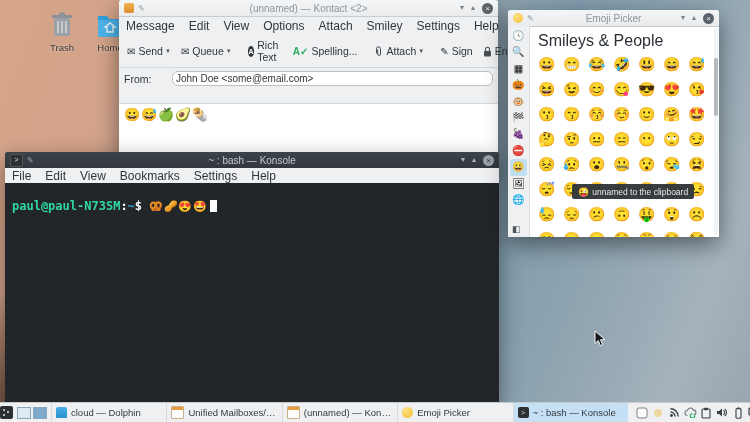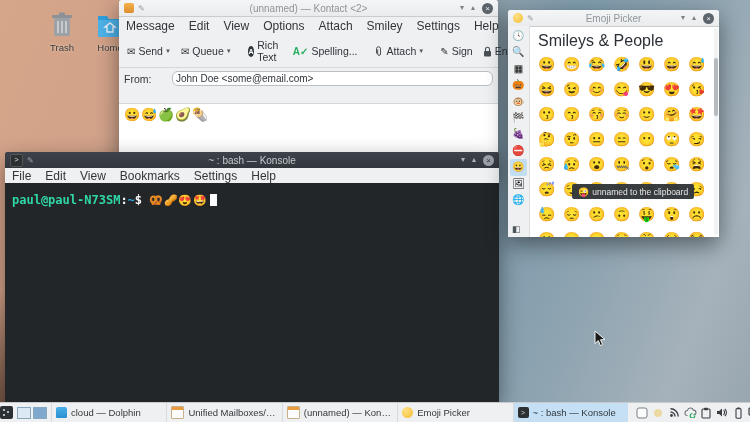--- a/index.html
+++ b/index.html
@@ -53,21 +53,21 @@
   .pk-head{font-size:16px;color:#2b3036;padding:6px 0 2px 8px;}
   #egrid{display:grid;grid-template-columns:repeat(7,25px);margin-left:5px;}
   #egrid .cell{height:25px;line-height:25px;text-align:center;font-size:14px;}
   .scrollb{position:absolute;right:1px;top:2px;bottom:2px;width:4px;background:#f2f3f4;border-radius:2px;}
   .scrollb .thumb{position:absolute;top:30px;height:58px;left:0;right:0;background:#b4babe;border-radius:2px;}
   #etooltip{position:absolute;left:64px;top:174px;height:15px;background:rgba(48,53,58,.96);border-radius:2px;color:#e8eaeb;
     font-size:8.5px;display:flex;align-items:center;gap:3px;padding:0 6px;white-space:nowrap;z-index:5;}
   #etooltip .tt-emo{font-size:9px;}
   
   #konsole{left:5px;top:152px;width:494px;height:250px;background:#232629;}
-  #konsole .term{position:absolute;top:31px;left:0;right:0;bottom:0;background:#232629;padding:10px 7px;
+  #konsole .term{position:absolute;top:31px;left:0;right:0;bottom:0;background:#232629;padding:16px 7px;
     font-family:"DejaVu Sans Mono",monospace;font-size:12px;}
   .p-user{color:#2fd7a7;font-weight:bold;}
   .p-sep,.p-dollar{color:#fcfcfc;font-weight:bold;}
   .p-path{color:#37a8dd;font-weight:bold;}
   .cmd{font-size:11px;letter-spacing:1px;}
   .cursor{display:inline-block;width:7px;height:12px;background:#fcfcfc;vertical-align:-2px;margin-left:2px;}
   .kicon{width:11px;height:11px;background:#2c3033;border:1px solid #555;border-radius:2px;color:#dfe2e4;font-size:7px;line-height:10px;text-align:center;}
   
   .dicon{position:absolute;width:56px;text-align:center;}
   .dicon .glyph{display:flex;justify-content:center;}

